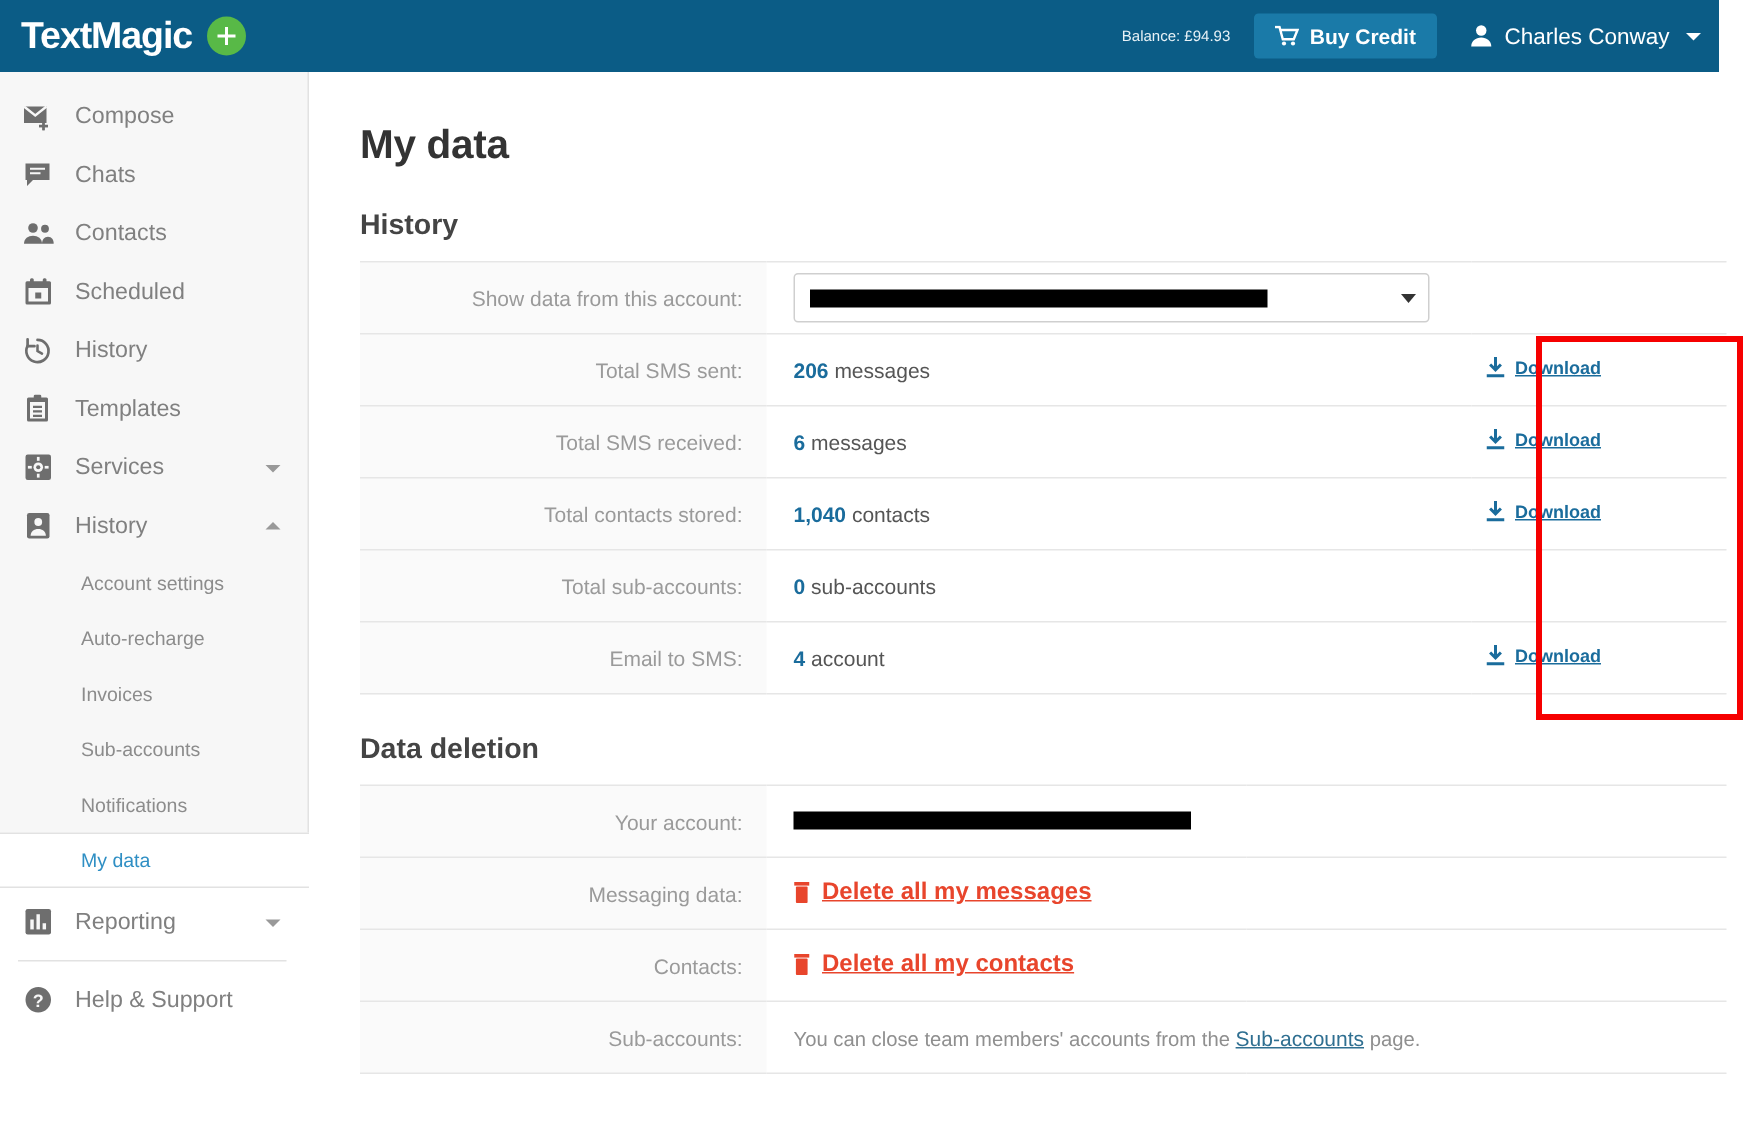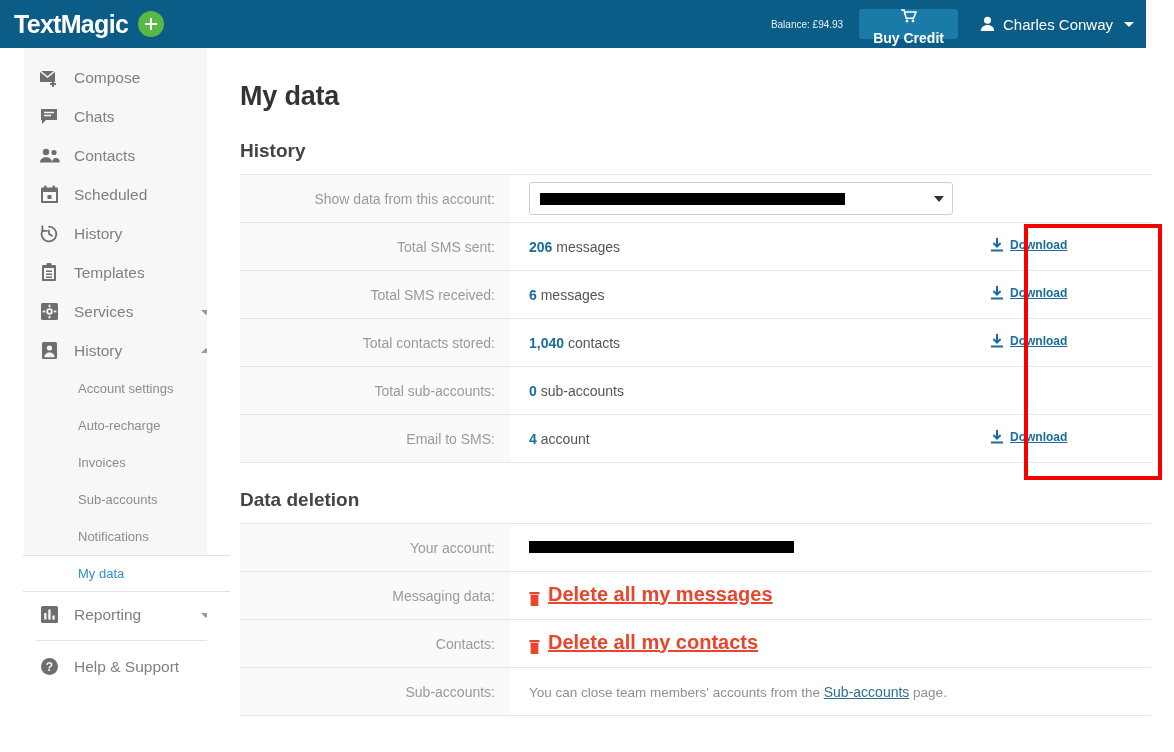--- a/index.html
+++ b/index.html
@@ -63,21 +63,20 @@
     color: #ffffff;
     font-size: 14px;
     font-weight: bold;
     border: none;
     border-radius: 3px;
     height: 30px;
     padding: 0 14px;
     display: flex; align-items: center; gap: 7px;
     cursor: pointer;
     font-family: "Liberation Sans", sans-serif;
-    flex-direction: column;
   }
   #user-menu {
     display: flex; align-items: center; gap: 8px;
     margin-left: 22px;
     color: #ffffff;
     font-size: 15px;
     cursor: pointer;
     white-space: nowrap;
   }
   .caret-down-white {
@@ -88,21 +87,20 @@
     margin-left: 3px;
   }
 
   
   #sidebar {
     position: absolute; top: 48px; left: 0;
     width: 206px; height: 540px;
     background: #f7f7f7;
     border-right: 1px solid #e2e2e2;
     padding-top: 10px;
-    margin-left: 24px;
   }
   .nav-item {
     height: 39px;
     display: flex; align-items: center;
     padding-left: 14px;
     color: #808080;
     font-size: 15.5px;
     cursor: pointer;
     position: relative;
   }
@@ -230,25 +228,25 @@
     font-size: 12px;
     font-weight: bold;
     text-decoration: underline;
     display: inline-flex;
     align-items: center;
     gap: 7px;
     cursor: pointer;
   }
   a.del-link {
     color: #e8452c;
-    font-size: 20px;
+    font-size: 16px;
     font-weight: bold;
     text-decoration: underline;
     display: inline-flex;
-    align-items: flex-end;
+    align-items: center;
     gap: 8px;
     cursor: pointer;
   }
   a.inline-link {
     color: #2f6f91;
     text-decoration: underline;
     cursor: pointer;
   }
   .hint-text { color: #8f8f8f; font-size: 13.5px; }
 

